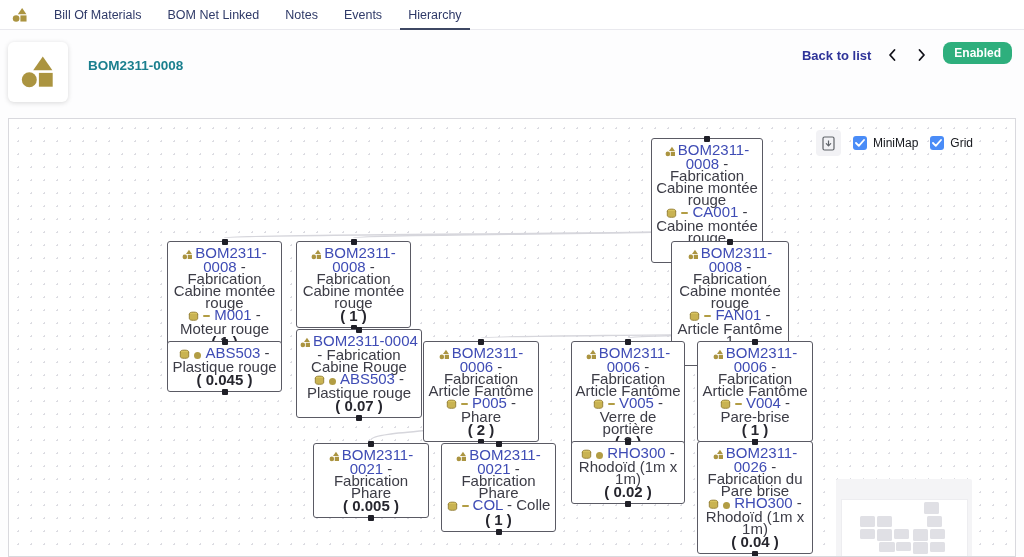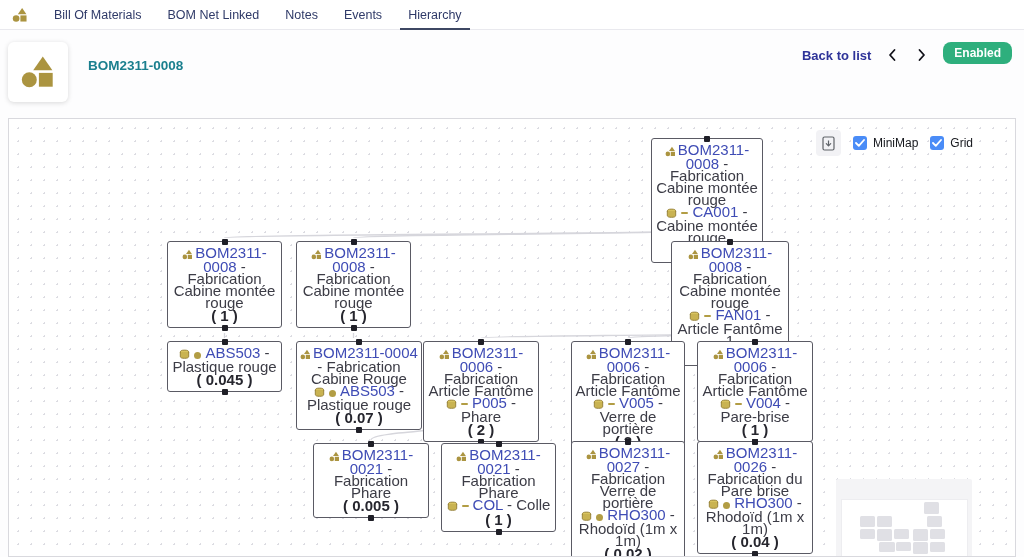--- a/index.html
+++ b/index.html
@@ -139,20 +139,24 @@
               <path d="M1.4 3.4 v4.6 a4.6 2.2 0 0 0 9.2 0 v-4.6" fill="#c9b352" stroke="#8a742c" stroke-width="0.9"></path>
             </svg></span><span class="mark-dash"></span><a class="nlink">CA001</a><span> - Cabine montée rouge</span></div>
         <div class="nqty">( 1 )</div>
       </div>
       <div class="node" style="left: 158px; top: 122px; width: 115px;">
         <div class="nl"><span class="ic"><svg width="11" height="11" viewBox="0 0 12 12">
               <polygon points="7.6,0.8 10.8,5.4 4.4,5.4" fill="#ab9440"></polygon>
               <circle cx="3.1" cy="8.6" r="2.5" fill="#ab9440"></circle>
               <rect x="6.3" y="6.3" width="4.6" height="4.6" fill="#ab9440"></rect>
             </svg></span><a class="nlink">BOM2311-0008</a><span> - Fabrication Cabine montée rouge</span></div>
+        <div class="nl"><span class="ic"><svg width="11" height="11" viewBox="0 0 12 12">
+              <ellipse cx="6" cy="3.4" rx="4.6" ry="2.2" fill="#d8c35f" stroke="#8a742c" stroke-width="0.9"></ellipse>
+              <path d="M1.4 3.4 v4.6 a4.6 2.2 0 0 0 9.2 0 v-4.6" fill="#c9b352" stroke="#8a742c" stroke-width="0.9"></path>
+            </svg></span><span class="mark-dash"></span><a class="nlink">M001</a><span> - Moteur rouge</span></div>
         <div class="nqty">( 1 )</div>
       </div>
       <div class="node" style="left: 287px; top: 122px; width: 115px;">
         <div class="nl"><span class="ic"><svg width="11" height="11" viewBox="0 0 12 12">
               <polygon points="7.6,0.8 10.8,5.4 4.4,5.4" fill="#ab9440"></polygon>
               <circle cx="3.1" cy="8.6" r="2.5" fill="#ab9440"></circle>
               <rect x="6.3" y="6.3" width="4.6" height="4.6" fill="#ab9440"></rect>
             </svg></span><a class="nlink">BOM2311-0008</a><span> - Fabrication Cabine montée rouge</span></div>
         <div class="nqty">( 1 )</div>
       </div>
@@ -168,21 +172,21 @@
             </svg></span><span class="mark-dash"></span><a class="nlink">FAN01</a><span> - Article Fantôme 1</span></div>
         <div class="nqty">( 1 )</div>
       </div>
       <div class="node" style="left: 158px; top: 222px; width: 115px;">
         <div class="nl"><span class="ic"><svg width="11" height="11" viewBox="0 0 12 12">
               <ellipse cx="6" cy="3.4" rx="4.6" ry="2.2" fill="#d8c35f" stroke="#8a742c" stroke-width="0.9"></ellipse>
               <path d="M1.4 3.4 v4.6 a4.6 2.2 0 0 0 9.2 0 v-4.6" fill="#c9b352" stroke="#8a742c" stroke-width="0.9"></path>
             </svg></span><span class="mark-dot"></span><a class="nlink">ABS503</a><span> - Plastique rouge</span></div>
         <div class="nqty">( 0.045 )</div>
       </div>
-      <div class="node" style="left: 287px; top: 222px; width: 126px;">
+      <div class="node" style="left: 287px; top: 210px; width: 126px;">
         <div class="nl"><span class="ic"><svg width="11" height="11" viewBox="0 0 12 12">
               <polygon points="7.6,0.8 10.8,5.4 4.4,5.4" fill="#ab9440"></polygon>
               <circle cx="3.1" cy="8.6" r="2.5" fill="#ab9440"></circle>
               <rect x="6.3" y="6.3" width="4.6" height="4.6" fill="#ab9440"></rect>
             </svg></span><a class="nlink">BOM2311-0004</a><span> - Fabrication Cabine Rouge</span></div>
         <div class="nl"><span class="ic"><svg width="11" height="11" viewBox="0 0 12 12">
               <ellipse cx="6" cy="3.4" rx="4.6" ry="2.2" fill="#d8c35f" stroke="#8a742c" stroke-width="0.9"></ellipse>
               <path d="M1.4 3.4 v4.6 a4.6 2.2 0 0 0 9.2 0 v-4.6" fill="#c9b352" stroke="#8a742c" stroke-width="0.9"></path>
             </svg></span><span class="mark-dot"></span><a class="nlink">ABS503</a><span> - Plastique rouge</span></div>
         <div class="nqty">( 0.07 )</div>
@@ -237,25 +241,20 @@
               <circle cx="3.1" cy="8.6" r="2.5" fill="#ab9440"></circle>
               <rect x="6.3" y="6.3" width="4.6" height="4.6" fill="#ab9440"></rect>
             </svg></span><a class="nlink">BOM2311-0021</a><span> - Fabrication Phare</span></div>
         <div class="nl"><span class="ic"><svg width="11" height="11" viewBox="0 0 12 12">
               <ellipse cx="6" cy="3.4" rx="4.6" ry="2.2" fill="#d8c35f" stroke="#8a742c" stroke-width="0.9"></ellipse>
               <path d="M1.4 3.4 v4.6 a4.6 2.2 0 0 0 9.2 0 v-4.6" fill="#c9b352" stroke="#8a742c" stroke-width="0.9"></path>
             </svg></span><span class="mark-dash"></span><a class="nlink">COL</a><span> - Colle</span></div>
         <div class="nqty">( 1 )</div>
       </div>
       <div class="node" style="left: 562px; top: 322px; width: 114px;">
-        <div class="nl"><span class="ic"><svg width="11" height="11" viewBox="0 0 12 12">
-              <polygon points="7.6,0.8 10.8,5.4 4.4,5.4" fill="#ab9440"></polygon>
-              <circle cx="3.1" cy="8.6" r="2.5" fill="#ab9440"></circle>
-              <rect x="6.3" y="6.3" width="4.6" height="4.6" fill="#ab9440"></rect>
-            </svg></span><a class="nlink">BOM2311-0027</a><span> - Fabrication Verre de portière</span></div>
         <div class="nl"><span class="ic"><svg width="11" height="11" viewBox="0 0 12 12">
               <ellipse cx="6" cy="3.4" rx="4.6" ry="2.2" fill="#d8c35f" stroke="#8a742c" stroke-width="0.9"></ellipse>
               <path d="M1.4 3.4 v4.6 a4.6 2.2 0 0 0 9.2 0 v-4.6" fill="#c9b352" stroke="#8a742c" stroke-width="0.9"></path>
             </svg></span><span class="mark-dot"></span><a class="nlink">RHO300</a><span> - Rhodoïd (1m x 1m)</span></div>
         <div class="nqty">( 0.02 )</div>
       </div>
       <div class="node" style="left: 688px; top: 322px; width: 116px;">
         <div class="nl"><span class="ic"><svg width="11" height="11" viewBox="0 0 12 12">
               <polygon points="7.6,0.8 10.8,5.4 4.4,5.4" fill="#ab9440"></polygon>
               <circle cx="3.1" cy="8.6" r="2.5" fill="#ab9440"></circle>

